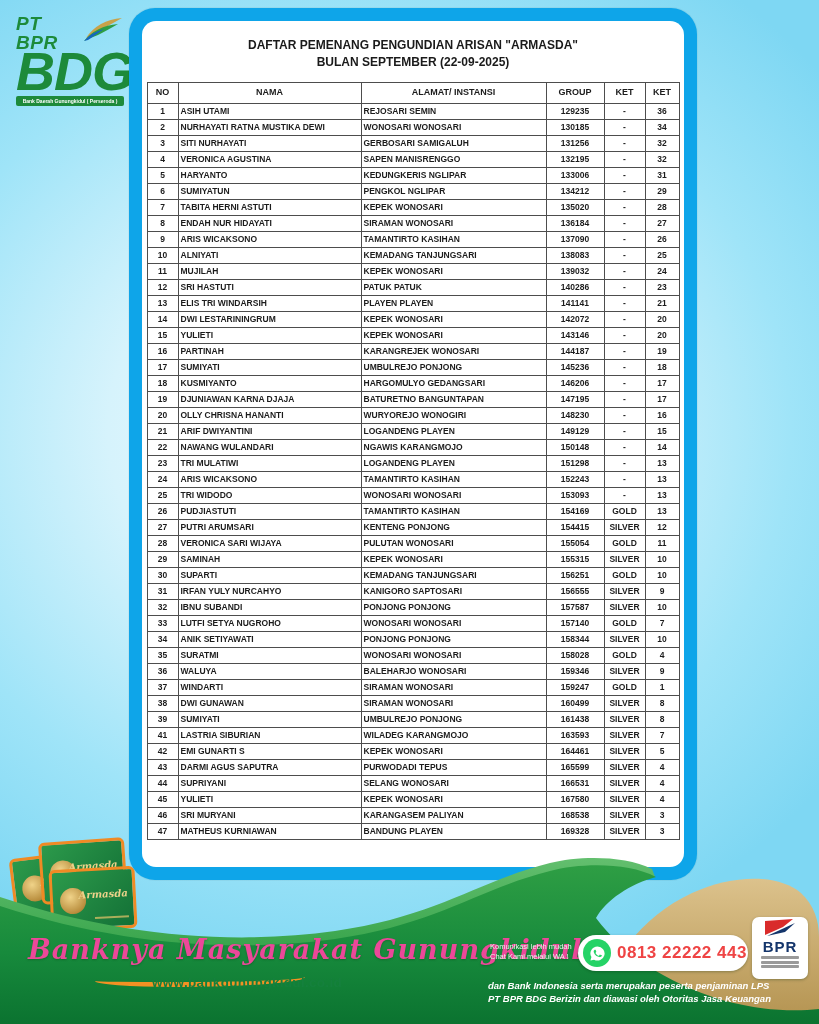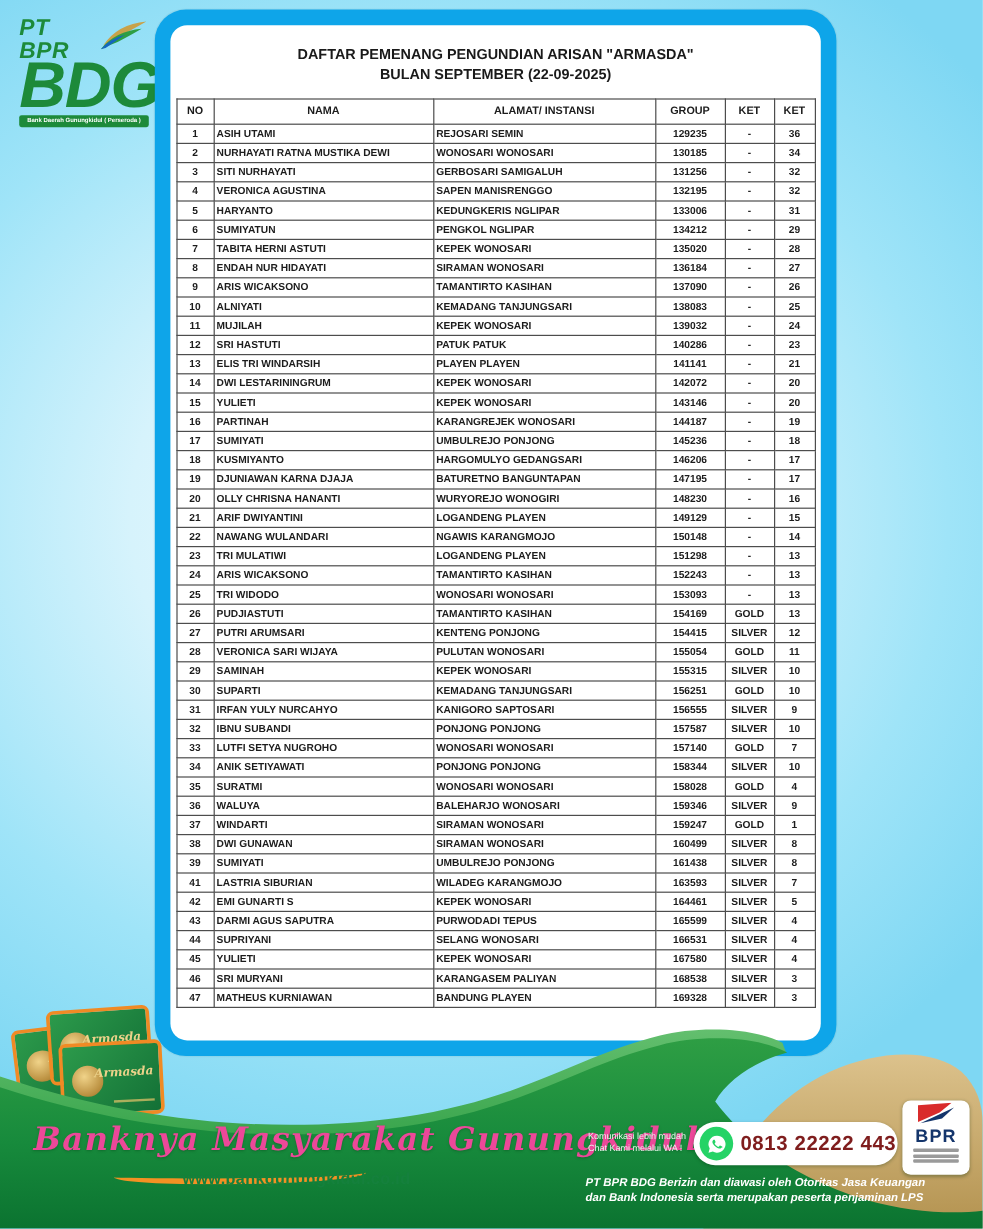--- a/index.html
+++ b/index.html
@@ -60,21 +60,21 @@
   .wa-note { position:absolute; left:490px; top:93px; color:#e8f5ec; font-size:7.5px; line-height:1.35; }
   .phone-pill {
     position:absolute; left:578px; top:86px; width:170px; height:36px;
     background:#ffffff; border-radius:18px; display:flex; align-items:center; padding-left:5px;
     box-shadow:0 1px 3px rgba(0,40,10,.3);
   }
   .wa-circle {
     width:28px; height:28px; border-radius:50%; background:#25d366;
     display:flex; align-items:center; justify-content:center; flex:none;
   }
-  .phone-number { font-size:17px; font-weight:bold; color:#7f1d1d; letter-spacing:.5px; margin-left:6px; white-space:nowrap; }
+  .phone-number { font-size:17px; font-weight:bold; color:#ef4444; letter-spacing:.5px; margin-left:6px; white-space:nowrap; }
 
   .bpr-badge {
     position:absolute; left:752px; top:68px; width:56px; height:62px;
     background:#fff; border-radius:7px; padding-top:2px; text-align:center;
     box-shadow:0 1px 3px rgba(0,40,10,.3);
   }
   .bpr-text { font-size:15px; font-weight:bold; color:#14356b; letter-spacing:1px; line-height:1; margin-top:-2px; }
   .bpr-bars { margin:2px auto 0; width:38px; }
   .bpr-bars div { height:3px; background:#9a9a9a; margin-bottom:1.5px; border-radius:1px; }
 
@@ -587,16 +587,16 @@
     </svg>
     <div class="bpr-text">BPR</div>
     <div class="bpr-bars">
       <div></div>
         <div></div>
         <div></div>
     </div>
   </div>
 
   <div class="disclaimer">
+    <div>dan Bank Indonesia serta merupakan peserta penjaminan LPS</div>
     <div>PT BPR BDG Berizin dan diawasi oleh Otoritas Jasa Keuangan</div>
-    <div>dan Bank Indonesia serta merupakan peserta penjaminan LPS</div>
   </div>
 </div>
 
 </body></html>

